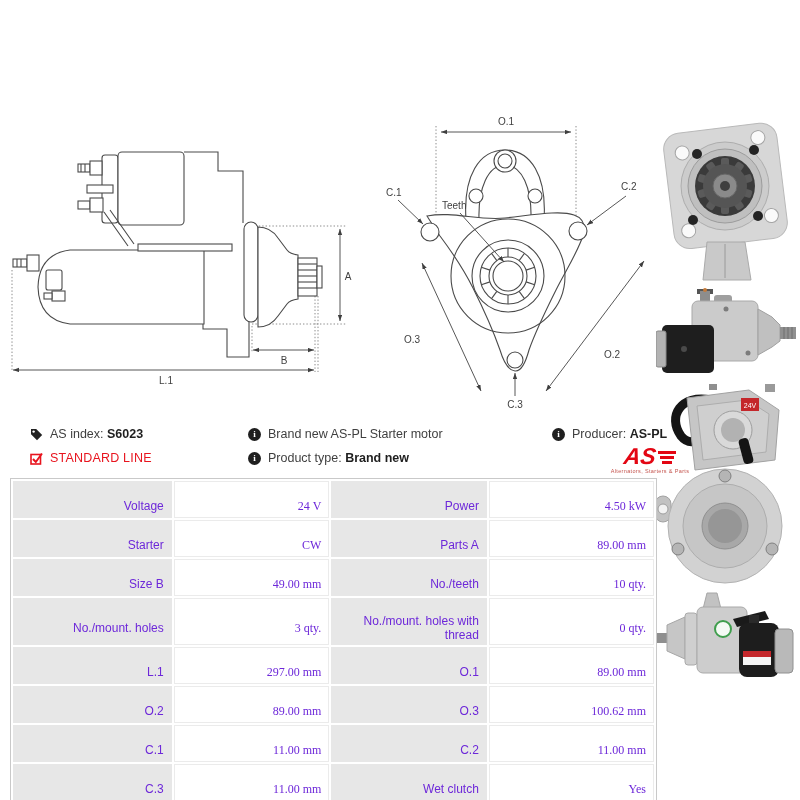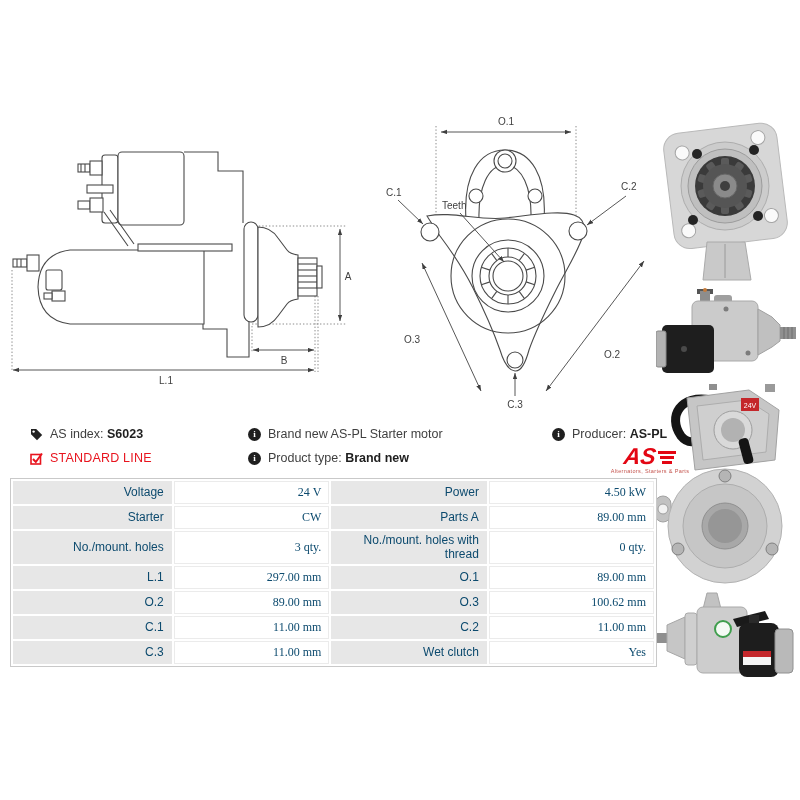--- a/index.html
+++ b/index.html
@@ -21,22 +21,22 @@
   .stripes{display:flex;flex-direction:column;gap:2px;margin-left:3px;margin-bottom:2px;}
   .stripe{height:3px;background:#e30613;}
   .stripe:nth-child(1){width:18px;}
   .stripe:nth-child(2){width:14px;margin-left:2px;}
   .stripe:nth-child(3){width:10px;margin-left:4px;}
   .as-logo-sub{font-size:5.5px;letter-spacing:.35px;color:#c4534d;margin-top:2px;white-space:nowrap;}
 
   
   .spec-table-wrap{position:absolute;left:10px;top:478px;width:645px;border:1px solid #c9c9c9;background:#fff;}
   table.spec{width:100%;border-collapse:separate;border-spacing:2px;}
-  table.spec td{font-size:12px;color:#0c4a6e;text-align:right;vertical-align:middle;
-    padding:2px 8px 2px 4px;height:19px;line-height:1.2;}
+  table.spec td{font-size:12px;color:#6d28d9;text-align:right;vertical-align:middle;
+    padding:16px 8px 2px 4px;height:19px;line-height:1.2;}
   td.lab{background:#e7e7e7;}
   td.val{background:#fff;box-shadow:inset 0 0 0 1px #ebebeb;font-family:Liberation Serif, serif;}
 
   
   .draw{position:absolute;}
   .dline{stroke:#4a4a4a;stroke-width:1.1;fill:none;}
   .dfill{stroke:#4a4a4a;stroke-width:1.1;fill:#fff;}
   .dot{stroke:#6e6e6e;stroke-width:.8;fill:none;stroke-dasharray:1.4 2;}
   .dim{stroke:#444;stroke-width:.9;fill:none;}
   .dtext{font-family:"Liberation Sans",sans-serif;font-size:10px;fill:#3f3f3f;}
@@ -320,20 +320,26 @@
           <td class="lab">Power</td>
           <td class="val">4.50 kW</td>
         </tr>
         <tr>
           <td class="lab">Starter</td>
           <td class="val">CW</td>
           <td class="lab">Parts A</td>
           <td class="val">89.00 mm</td>
         </tr>
         <tr>
+          <td class="lab">Size B</td>
+          <td class="val">49.00 mm</td>
+          <td class="lab">No./teeth</td>
+          <td class="val">10 qty.</td>
+        </tr>
+        <tr>
           <td class="lab">No./mount. holes</td>
           <td class="val">3 qty.</td>
           <td class="lab" style="white-space:normal">No./mount. holes with thread</td>
           <td class="val">0 qty.</td>
         </tr>
         <tr>
           <td class="lab">L.1</td>
           <td class="val">297.00 mm</td>
           <td class="lab">O.1</td>
           <td class="val">89.00 mm</td>

